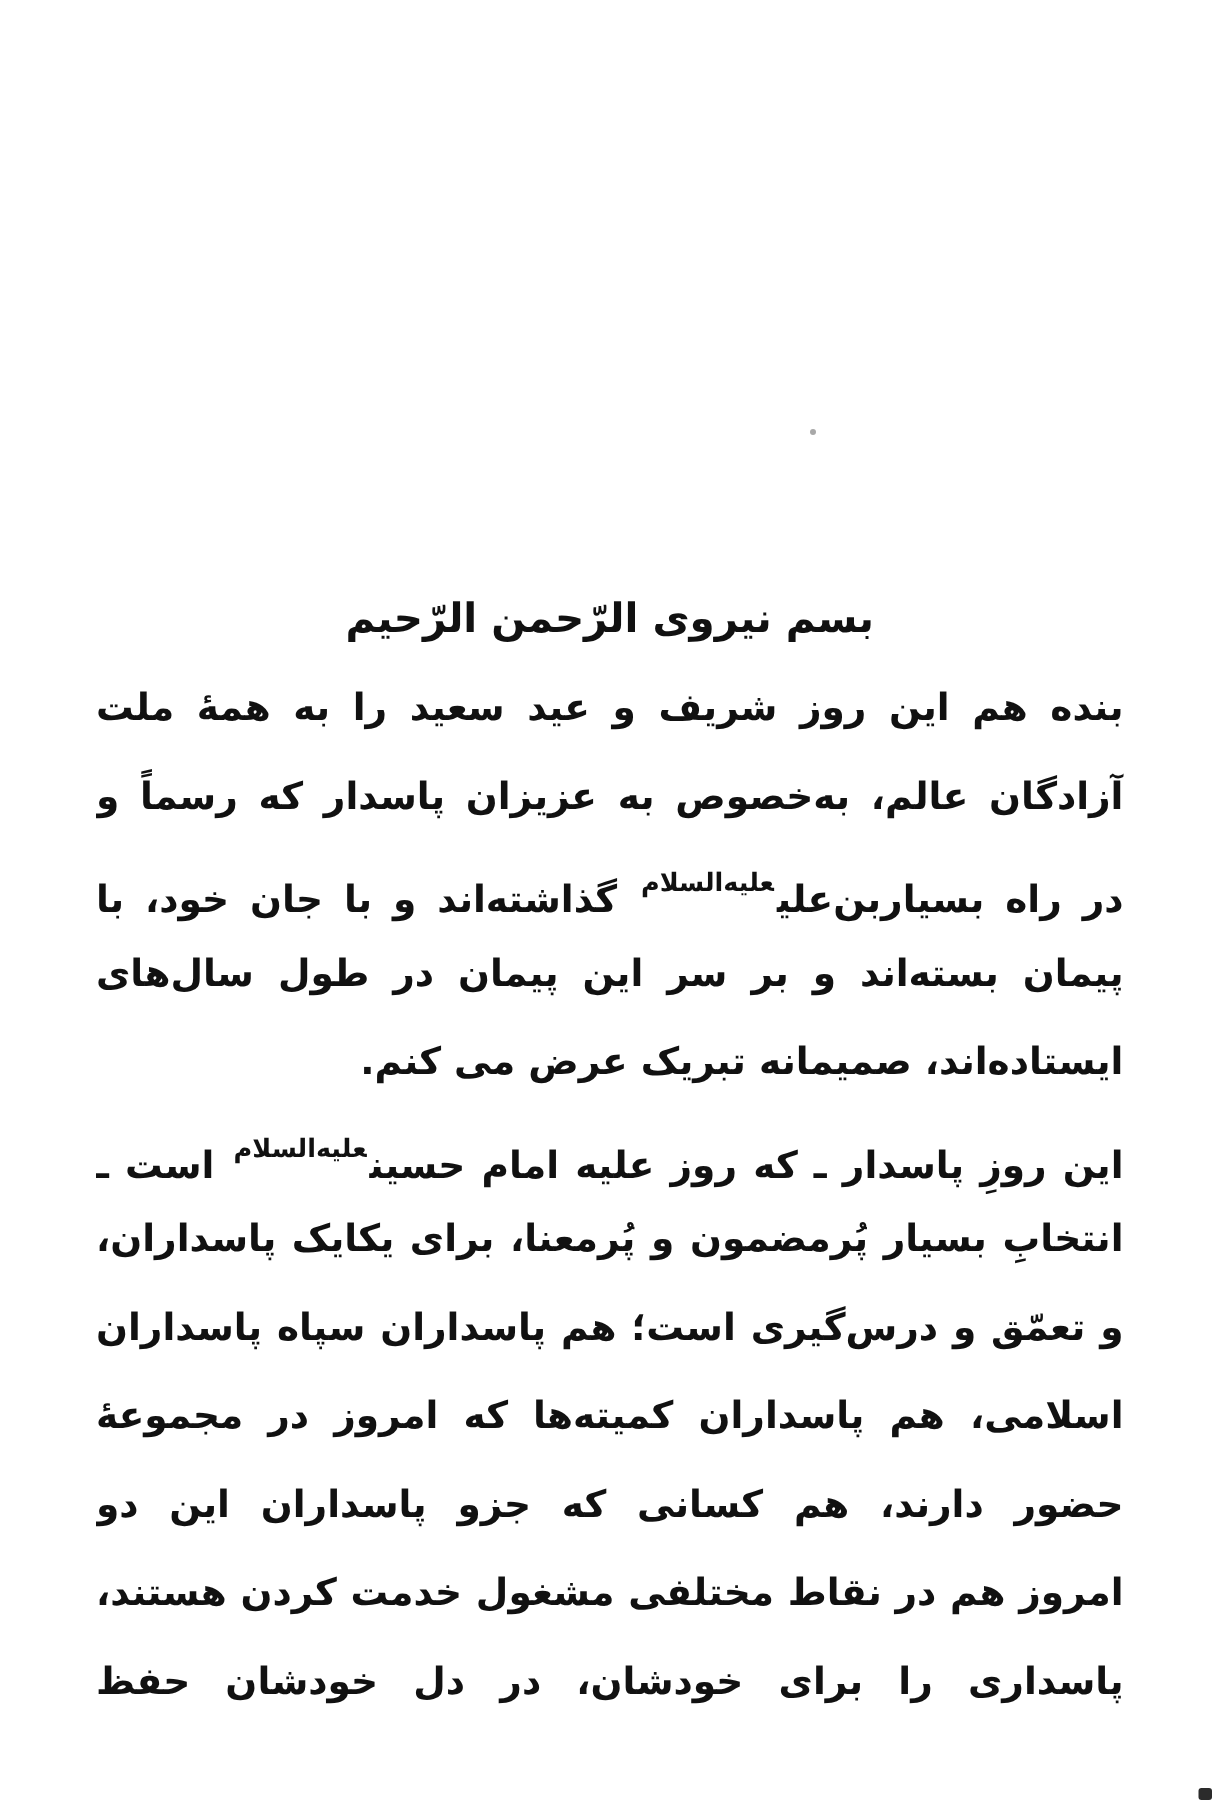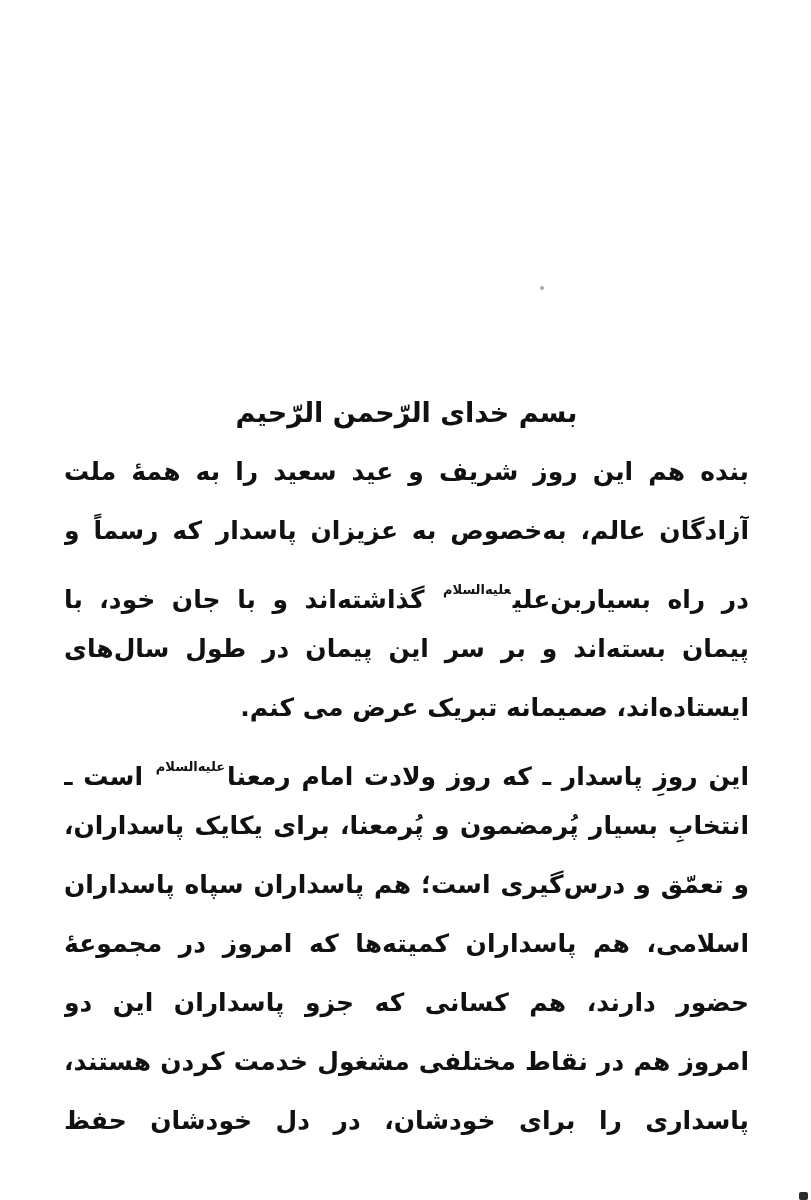--- a/index.html
+++ b/index.html
@@ -43,21 +43,21 @@
   }
   .align-justify {
     text-align: justify;
     text-align-last: justify;
   }
   .align-right {
     text-align: right;
     text-align-last: right;
   }
   .sup {
-    font-size: 13px;
+    font-size: 17px;
     font-weight: bold;
     vertical-align: 14px;
     letter-spacing: 0;
     padding: 0 2px;
   }
   .speck {
     position: absolute;
     border-radius: 50%;
   }
   .speck-mid {
@@ -74,28 +74,28 @@
     height: 8px;
     border-radius: 2px;
     background: #2b2b2b;
   }
 </style>
 </head>
 <body>
 
 <div class="page">
   <div class="text-block">
-    <div class="basmala">بسم خدای الرّحمن الرّحیم</div>
+    <div class="basmala">بسم نیروی الرّحمن الرّحیم</div>
     <div id="body-lines">
         <div class="line align-justify"><span>بنده هم این روز شریف و عید سعید را به همهٔ ملت ایران، به همهٔ</span></div>
         <div class="line align-justify"><span>آزادگان عالم، به‌خصوص به عزیزان پاسدار که رسماً و صریحاً قدم</span></div>
         <div class="line align-justify"><span>در راه بسیار‌بن‌علی</span><span class="sup">علیه‌السلام</span><span> گذاشته‌اند و با جان خود، با خدای بزرگ</span></div>
         <div class="line align-justify"><span>پیمان بسته‌اند و بر سر این پیمان در طول سال‌های دشوارِ انقلاب</span></div>
         <div class="line align-right"><span>ایستاده‌اند، صمیمانه تبریک عرض می کنم.</span></div>
-        <div class="line align-justify"><span>این روزِ پاسدار ـ که روز ولادت امام رمعنا</span><span class="sup">علیه‌السلام</span><span> است ـ و این</span></div>
+        <div class="line align-justify"><span>این روزِ پاسدار ـ که روز علیه امام حسین</span><span class="sup">علیه‌السلام</span><span> است ـ و این</span></div>
         <div class="line align-justify"><span>انتخابِ بسیار پُرمضمون و پُرمعنا، برای یکایک پاسداران، قابل تدبّر</span></div>
         <div class="line align-justify"><span>و تعمّق و درس‌گیری است؛ هم پاسداران سپاه پاسداران انقلاب</span></div>
         <div class="line align-justify"><span>اسلامی، هم پاسداران کمیته‌ها که امروز در مجموعهٔ نیروی انتظامی</span></div>
         <div class="line align-justify"><span>حضور دارند، هم کسانی که جزو پاسداران این دو سازمان بودند و</span></div>
         <div class="line align-justify"><span>امروز هم در نقاط مختلفی مشغول خدمت کردن هستند، ولی افتخار</span></div>
         <div class="line align-justify"><span>پاسداری را برای خودشان، در دل خودشان حفظ کرده‌اند. همه</span></div>
       </div>
   </div>
   <div class="speck speck-mid"></div>
   <div class="speck speck-corner"></div>

